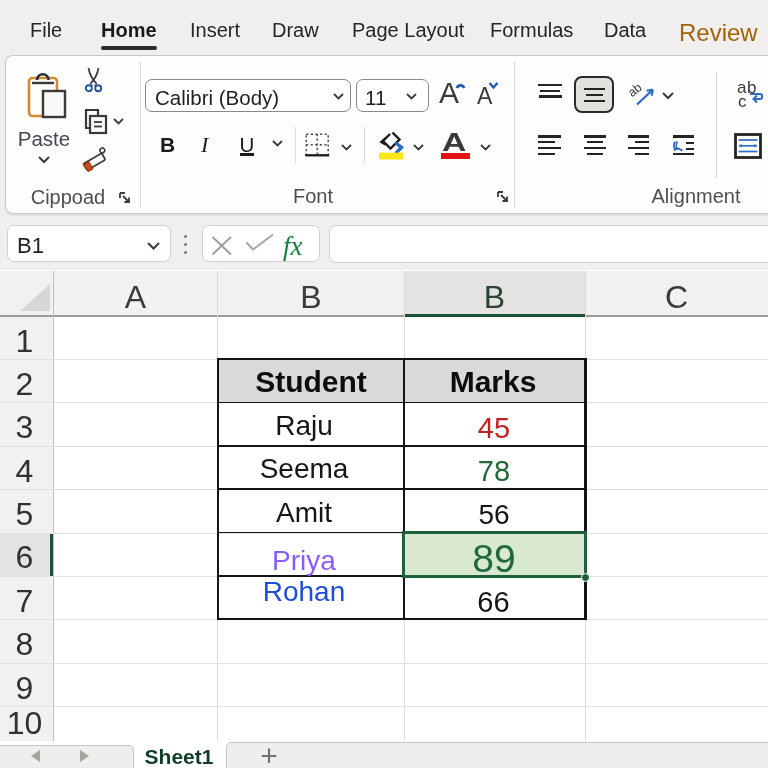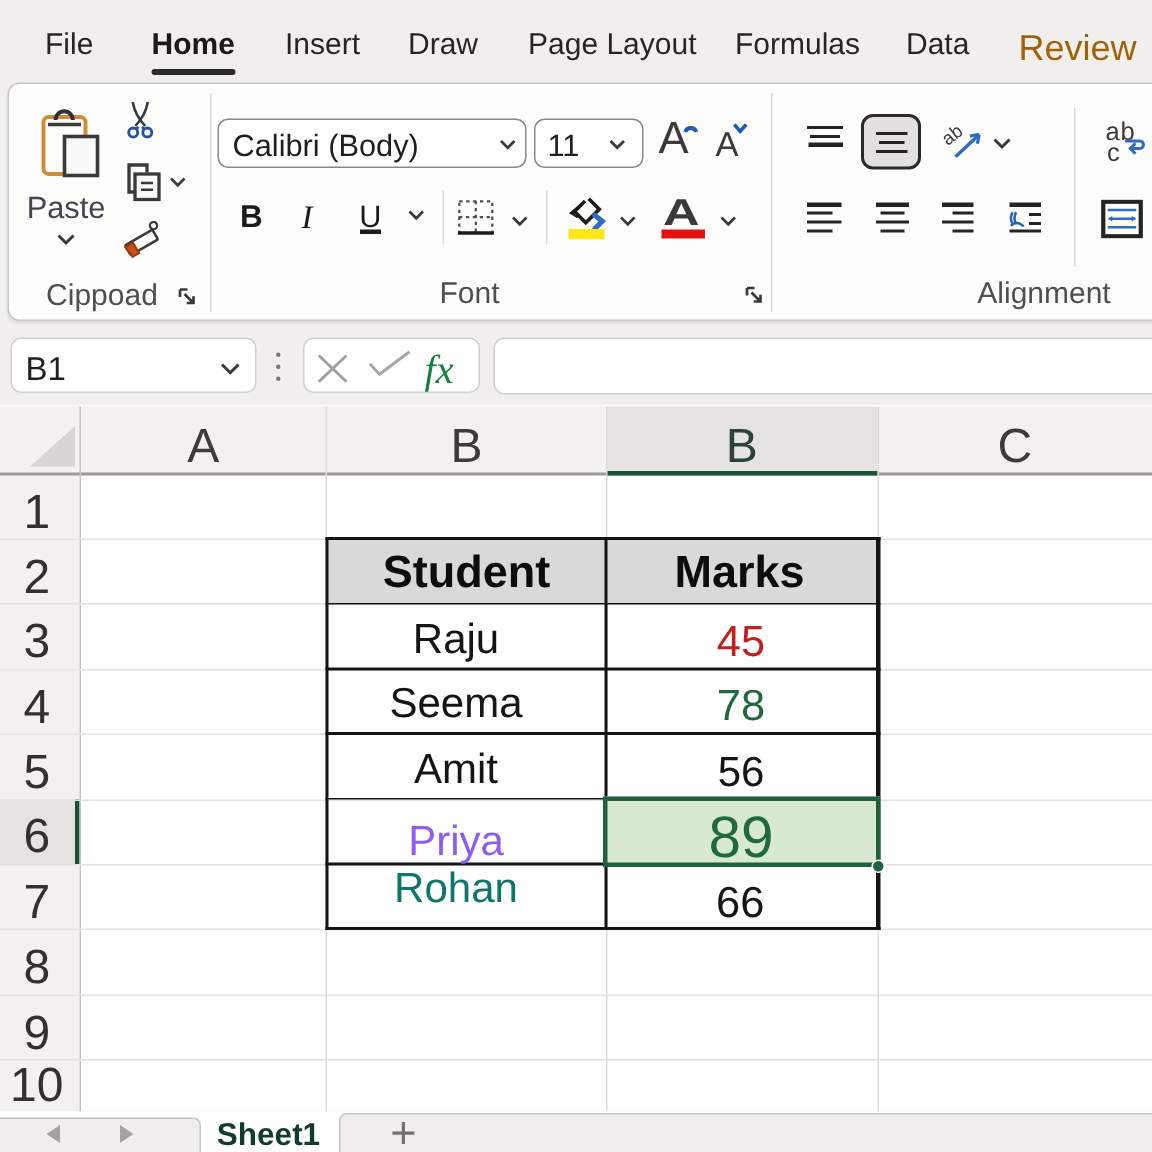--- a/index.html
+++ b/index.html
@@ -264,21 +264,21 @@
 <div class="abs ctr" style="left:219px;top:360px;width:184px;height:42px;font-size:30px;font-weight:bold;color:#0d0d0d;padding-top:2px;">Student</div>
 <div class="abs ctr" style="left:404px;top:360px;width:178px;height:42px;font-size:30px;font-weight:bold;color:#0d0d0d;padding-top:2px;">Marks</div>
 <div class="abs ctr" style="left:218px;top:403px;width:172px;height:42px;font-size:28px;color:#151514;padding-top:4px;">Raju</div>
 <div class="abs ctr" style="left:404px;top:403px;width:180px;height:42px;font-size:29px;color:#c21f1f;padding-top:9px;">45</div>
 <div class="abs ctr" style="left:218px;top:446.4px;width:172px;height:42px;font-size:28px;color:#151514;padding-top:4px;">Seema</div>
 <div class="abs ctr" style="left:404px;top:446.4px;width:180px;height:42px;font-size:29px;color:#20693c;padding-top:9px;">78</div>
 <div class="abs ctr" style="left:218px;top:489.8px;width:172px;height:42px;font-size:28px;color:#151514;padding-top:4px;">Amit</div>
 <div class="abs ctr" style="left:404px;top:489.8px;width:180px;height:42px;font-size:28px;color:#151514;padding-top:9px;">56</div>
 <div class="abs ctr" style="left:218px;top:533.2px;width:172px;height:54px;font-size:28px;color:#8b5cf6;padding-top:1px;">Priya</div>
 <div class="abs ctr" style="left:404px;top:533.2px;width:180px;height:42px;font-size:39px;color:#20693c;padding-top:9px;">89</div>
-<div class="abs ctr" style="left:218px;top:576.6px;width:172px;height:26px;font-size:28px;color:#0f766e;padding-top:4px;">Rohan</div>
+<div class="abs ctr" style="left:218px;top:576.6px;width:172px;height:26px;font-size:28px;color:#1d4ed8;padding-top:4px;">Rohan</div>
 <div class="abs ctr" style="left:404px;top:576.6px;width:179px;height:42px;font-size:29px;color:#151514;padding-top:9px;">66</div>
 
 <div class="abs" style="left:0;top:741px;width:768px;height:27px;background:#fff;"></div>
 <div class="abs" style="left:-2px;top:744.5px;width:136px;height:25px;background:#efeeec;border:1px solid #c6c4c1;border-top-right-radius:5px;"></div>
 <div class="abs" style="left:31px;top:750px;width:0;height:0;border-top:6.5px solid transparent;border-bottom:6.5px solid transparent;border-right:9px solid #a5a3a0;"></div>
 <div class="abs" style="left:80px;top:750px;width:0;height:0;border-top:6.5px solid transparent;border-bottom:6.5px solid transparent;border-left:9px solid #a5a3a0;"></div>
 <div class="abs ctr" style="left:144px;top:745px;width:70px;height:23px;font-size:21px;font-weight:bold;color:#113d28;">Sheet1</div>
 <div class="abs" style="left:226px;top:741.5px;width:544px;height:28px;background:#efeeec;border:1px solid #c6c4c1;border-top-left-radius:5px;"></div>
 <div class="abs ctr" style="left:253px;top:743px;width:32px;height:26px;font-size:30px;font-weight:400;color:#737170;">+</div>
 

